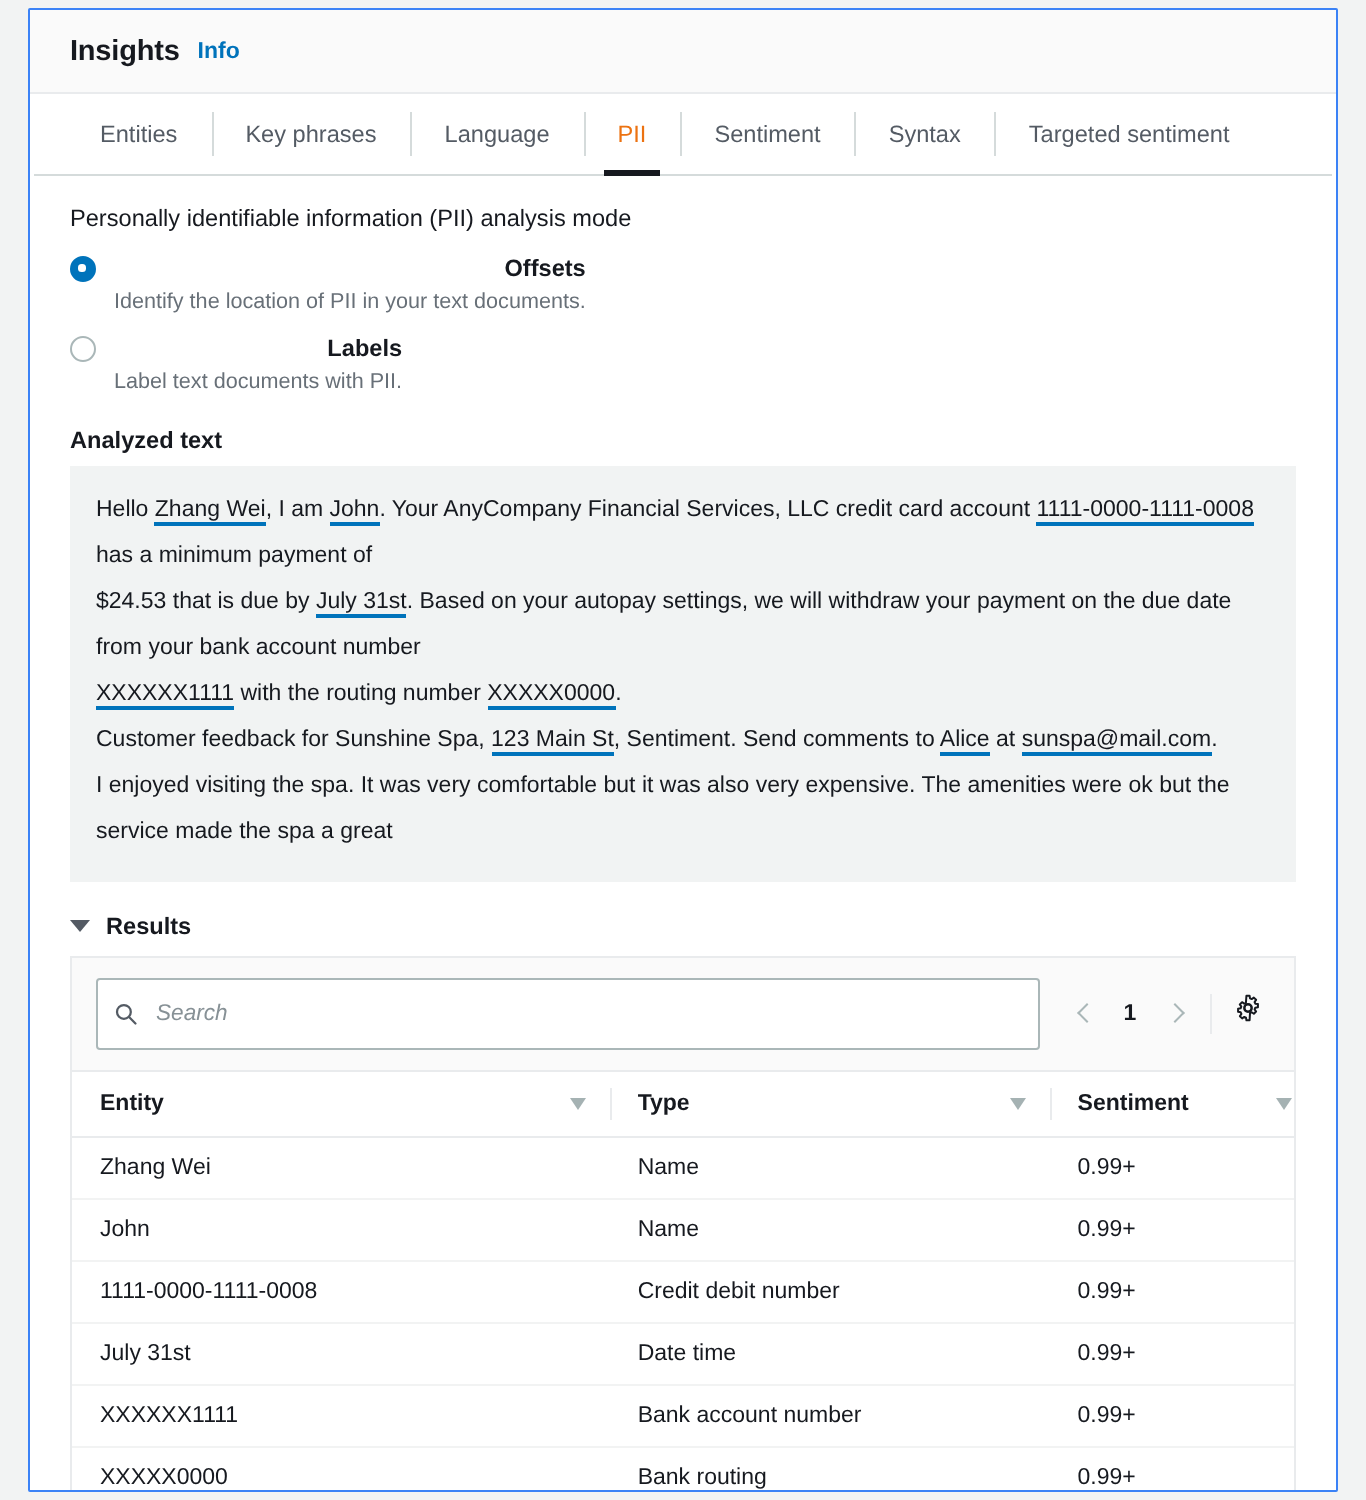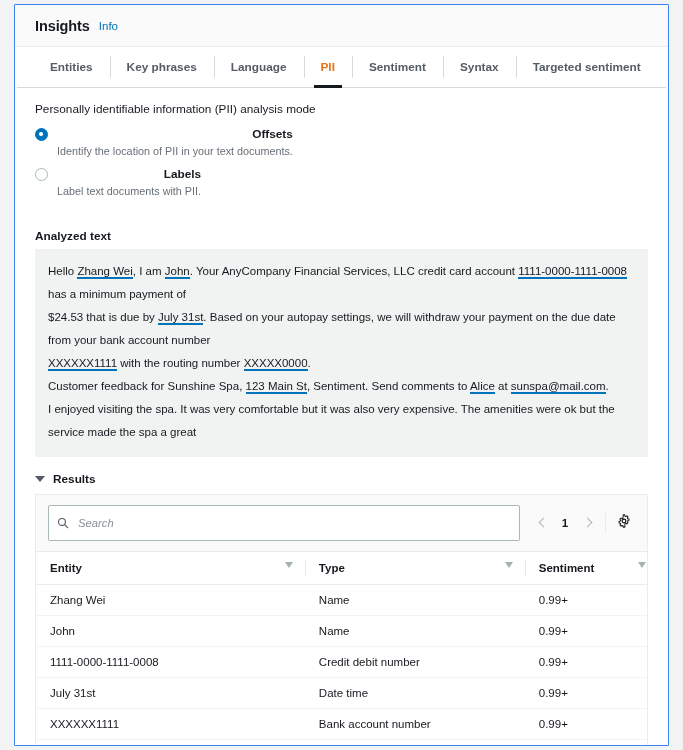--- a/index.html
+++ b/index.html
@@ -30,21 +30,21 @@
     background: #fafafa;
   }
   .panel-title {
     font-size: 14.5px;
     font-weight: bold;
     color: #16191f;
     letter-spacing: -0.1px;
   }
   .info-link {
     font-size: 11.5px;
-    font-weight: normal;
+    font-weight: bold;
     color: #0073bb;
     margin-left: 9px;
     cursor: pointer;
   }
 
   
   .tabs-wrap {
     position: relative;
     padding: 0 18px;
     background: #fff;
@@ -53,21 +53,21 @@
     display: flex;
     align-items: stretch;
     height: 40px;
     position: relative;
   }
   .tab {
     display: flex;
     align-items: center;
     padding: 0 17px;
     font-size: 11.8px;
-    font-weight: bold;
+    font-weight: normal;
     color: #545b64;
     cursor: pointer;
     position: relative;
     white-space: nowrap;
   }
   .tab + .tab::before {
     content: "";
     position: absolute;
     left: 0; top: 9px; bottom: 9px;
     width: 1px;
@@ -136,21 +136,21 @@
     font-size: 10.8px;
     color: #687078;
     display: block;
     margin-top: 1px;
   }
 
   .block-heading {
     font-size: 11.8px;
     font-weight: bold;
     color: #16191f;
-    margin-top: 30px;
+    margin-top: 14px;
     margin-bottom: 6px;
   }
 
   .analyzed-box {
     background: #f1f3f3;
     padding: 11px 13px 13px 13px;
     font-size: 11.5px;
     color: #16191f;
     line-height: 2.0;
   }
@@ -252,21 +252,21 @@
   th {
     text-align: left;
     font-size: 11.5px;
     font-weight: bold;
     color: #16191f;
     padding: 10px 0 10px 14px;
     border-bottom: 1px solid #e9ebed;
     position: relative;
     background: #fff;
   }
-  th .th-inner { display: flex; align-items: flex-start; gap: 44px; }
+  th .th-inner { display: flex; align-items: center; gap: 44px; }
   th .th-label { flex: 1; }
   .sort-tri {
     width: 0; height: 0;
     border-left: 4.5px solid transparent;
     border-right: 4.5px solid transparent;
     border-top: 6px solid #95a5a6;
     margin-right: 12px;
     opacity: .85;
     cursor: pointer;
   }

